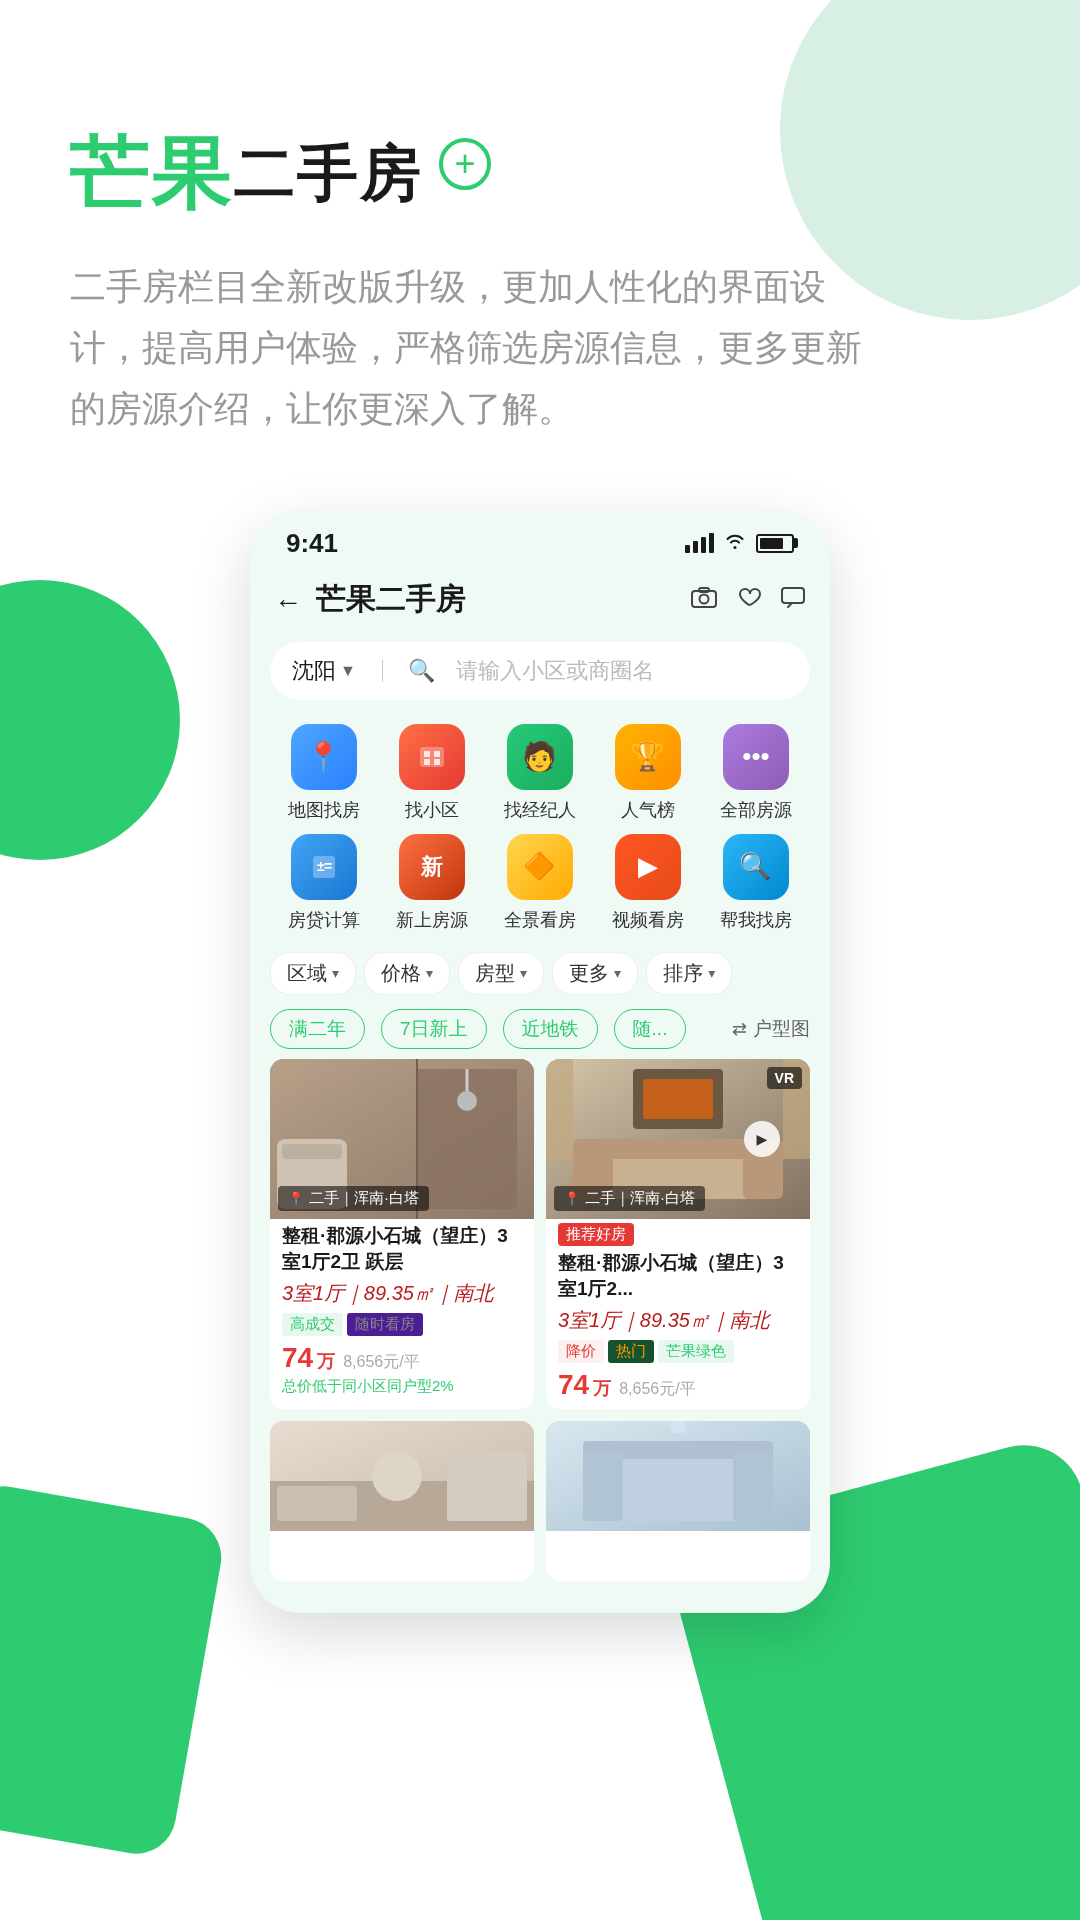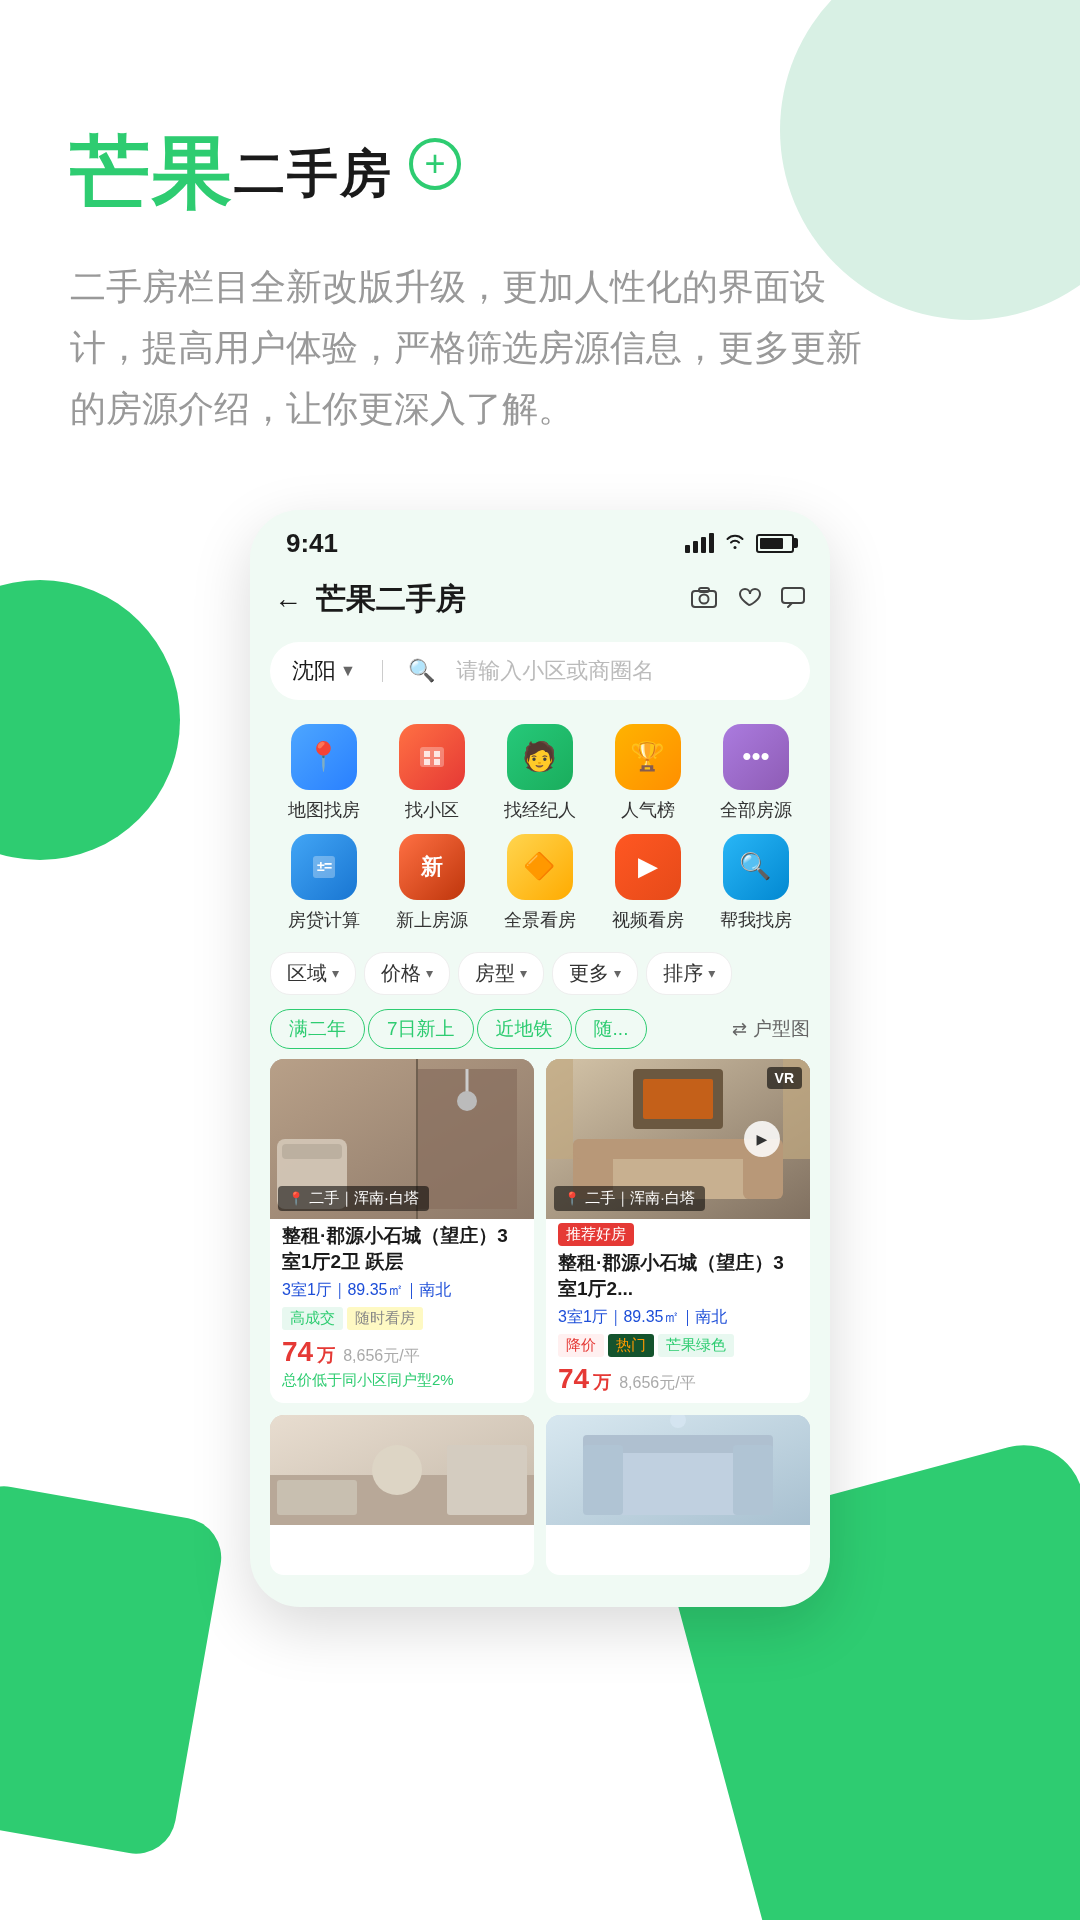--- a/index.html
+++ b/index.html
@@ -71,21 +71,21 @@
       align-items: center;
       margin-bottom: 28px;
     }
     .title-mango {
       font-size: 80px;
       font-weight: 800;
       color: #2ecc71;
       letter-spacing: 2px;
     }
     .title-rest {
-      font-size: 51px;
+      font-size: 61px;
       font-weight: 800;
       color: #1a1a1a;
       letter-spacing: 2px;
     }
     .title-plus {
       width: 52px;
       height: 52px;
       border: 4px solid #2ecc71;
       border-radius: 50%;
       display: flex;
@@ -305,21 +305,21 @@
       border: 1px solid #eee;
     }
     .filter-arrow {
       font-size: 14px;
       color: #666;
     }
 
     
     .tags-bar {
       display: flex;
-      gap: 3px;
+      gap: 16px;
       padding: 6px 20px 10px;
       align-items: center;
     }
     .tag {
       padding: 6px 18px;
       border-radius: 20px;
       font-size: 19px;
       border: 1.5px solid #2ecc71;
       color: #2ecc71;
       white-space: nowrap;
@@ -427,37 +427,38 @@
       color: #1a1a1a;
       font-weight: 600;
       line-height: 1.4;
       margin-bottom: 4px;
       display: -webkit-box;
       -webkit-line-clamp: 2;
       -webkit-box-orient: vertical;
       overflow: hidden;
     }
     .listing-specs {
-      font-size: 16px;
-      color: #1d4ed8;
+      font-size: 20px;
+      color: #b91c1c;
       margin-bottom: 6px;
+      font-style: italic;
     }
     .listing-tags {
       display: flex;
       gap: 4px;
       flex-wrap: wrap;
       margin-bottom: 6px;
     }
     .listing-tag {
       font-size: 15px;
       padding: 2px 8px;
       border-radius: 3px;
     }
     .tag-green { background: #e8f8f0; color: #2ecc71; }
-    .tag-gray { background: #fef9c3; color: #888; }
+    .tag-gray { background: #4c1d95; color: #888; }
     .tag-red-text { color: #e53935; background: #fff0f0; }
     .tag-orange { background: #14532d; color: #ff9800; }
     .tag-mango { background: #e8f8f0; color: #2ecc71; }
     .listing-price {
       display: flex;
       align-items: baseline;
       gap: 4px;
     }
     .price-num {
       font-size: 28px;

